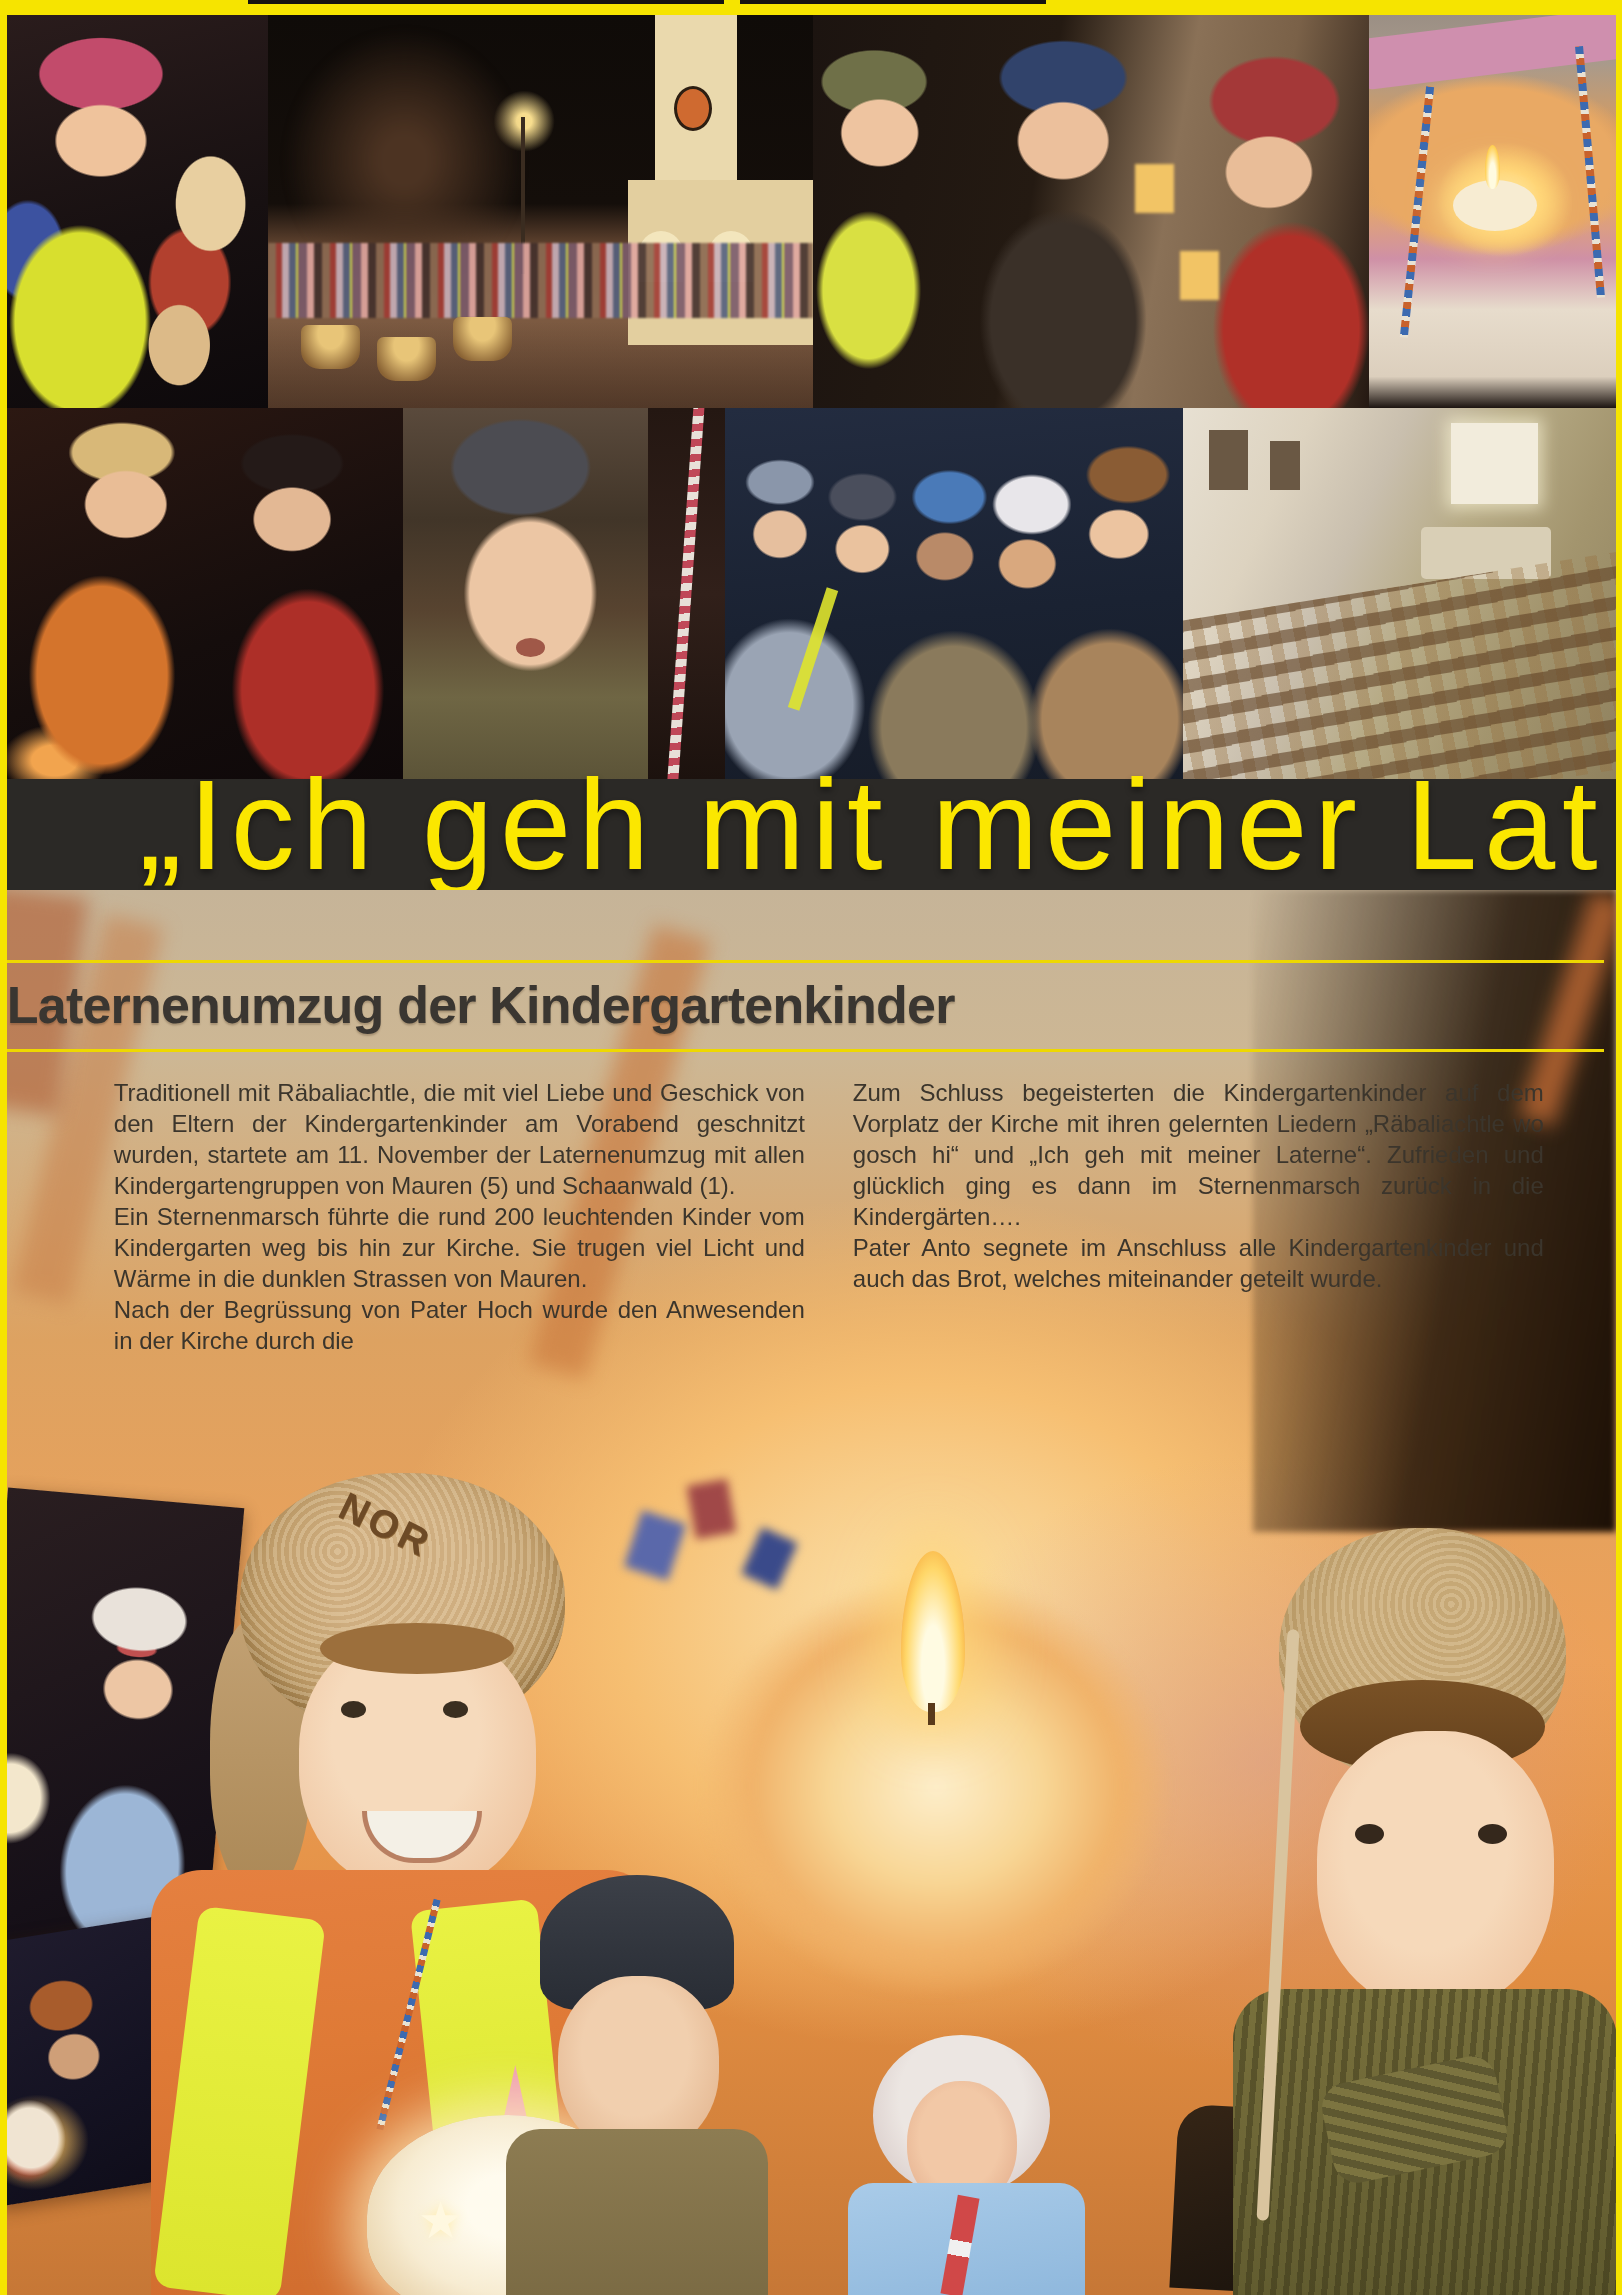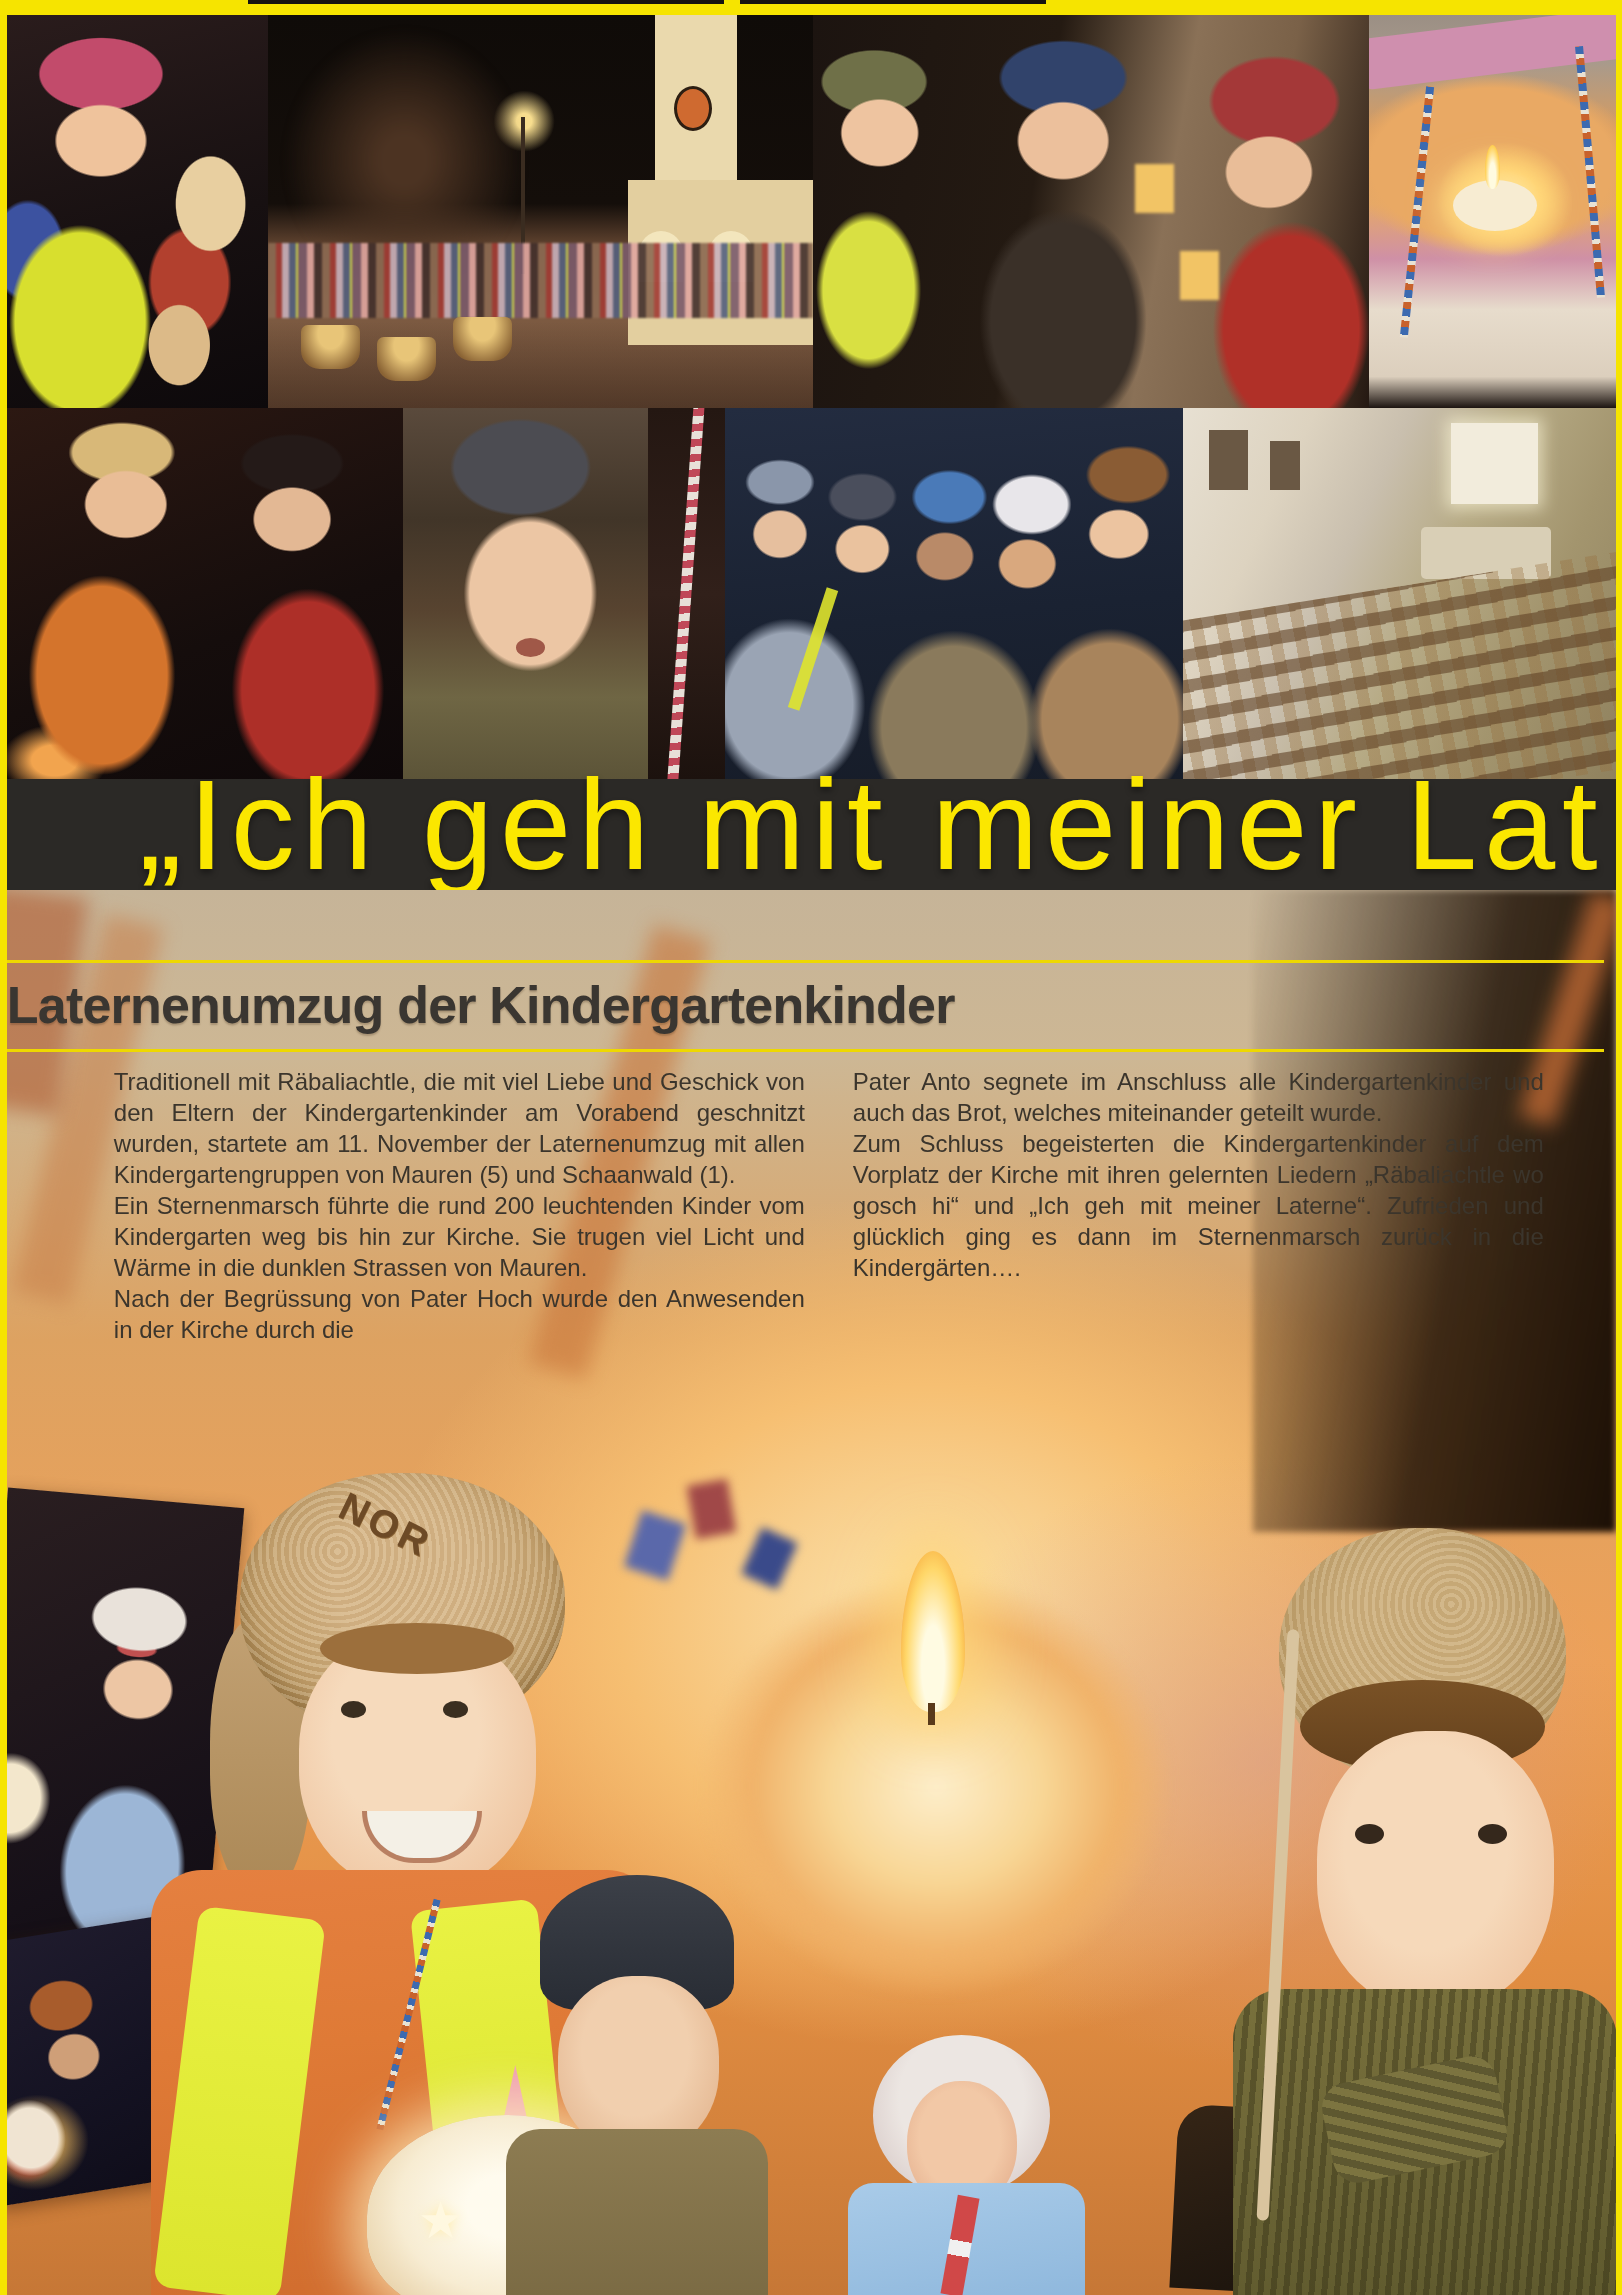--- a/index.html
+++ b/index.html
@@ -120,21 +120,21 @@
       radial-gradient(761px 592px at 57% 52%, #fbe3ae 0%, #f6bf72 40%, rgba(246,191,114,0) 72%),
       linear-gradient(180deg,#c6b498 0%,#cdb794 12%,#dda261 32%,#eda159 55%,#e28e42 76%,#d07f3a 92%,#c67736 100%);}
   .streak{position:absolute;filter:blur(10px);}
   #dark-right{position:absolute;right:0;top:0;width:363px;height:642px;
       background:linear-gradient(100deg,rgba(34,20,8,0) 0%,rgba(34,20,8,.85) 55%,#1c1006 100%);filter:blur(3.4px);}
   .rule{position:absolute;left:0;width:1597px;background:#eed800;}
   #rule-top{top:70px;height:3.4px;}
   #rule-bottom{top:159px;height:2.5px;}
   #headline{position:absolute;left:0;top:85px;width:1318px;
       font-size:52px;font-weight:bold;color:#3a3631;letter-spacing:-0.8px;text-shadow:0 1.7px 1.7px rgba(60,40,20,.25);}
-  #cols{position:absolute;left:107px;top:176px;width:1437px;display:flex;gap:48px;}
+  #cols{position:absolute;left:107px;top:187px;width:1437px;display:flex;gap:48px;}
   .col{width:691px;font-size:24px;line-height:31px;color:#3b352c;text-align:justify;}
   .col p{margin:0;}
 
   
   #pennants{position:absolute;left:625px;top:592px;width:177px;height:186px;filter:blur(5px);}
   #pennants i{position:absolute;display:block;}
   #snapA{position:absolute;left:-21px;top:607px;width:237px;height:499px;transform:rotate(5deg);
       background:
         radial-gradient(59px 51px at 62% 38%, #edc6a4 55%, rgba(0,0,0,0) 60%),
         radial-gradient(78px 52px at 60% 24%, #e9e2da 58%, rgba(0,0,0,0) 62%),
@@ -313,22 +313,22 @@
     <div id="headline">Laternenumzug der Kindergartenkinder</div>
     <div class="rule" id="rule-bottom"></div>
 
     <div id="cols">
       <div class="col">
         <p>Traditionell mit Räbaliachtle, die mit viel Liebe und Geschick von den Eltern der Kindergartenkinder am Vorabend geschnitzt wurden, startete am 11. November der Laternenumzug mit allen Kindergartengruppen von Mauren (5) und Schaanwald (1).</p>
         <p>Ein Sternenmarsch führte die rund 200 leuchtenden Kinder vom Kindergarten weg bis hin zur Kirche. Sie trugen viel Licht und Wärme in die dunklen Strassen von Mauren.</p>
         <p>Nach der Begrüssung von Pater Hoch wurde den Anwesenden in der Kirche durch die</p>
       </div>
       <div class="col">
+        <p>Zum Schluss begeisterten die Kindergartenkinder auf dem Vorplatz der Kirche mit ihren gelernten Liedern „Räbaliachtle wo gosch hi“ und „Ich geh mit meiner Laterne“. Zufrieden und glücklich ging es dann im Sternenmarsch zurück in die Kindergärten….</p>
         <p>Pater Anto segnete im Anschluss alle Kindergartenkinder und auch das Brot, welches miteinander geteilt wurde.</p>
-        <p>Zum Schluss begeisterten die Kindergartenkinder auf dem Vorplatz der Kirche mit ihren gelernten Liedern „Räbaliachtle wo gosch hi“ und „Ich geh mit meiner Laterne“. Zufrieden und glücklich ging es dann im Sternenmarsch zurück in die Kindergärten….</p>
       </div>
     </div>
 
     <div id="pennants">
       <i style="left:0;top:34px;width:46px;height:59px;background:#5a68aa;transform:rotate(18deg);"></i>
       <i style="left:59px;top:0;width:41px;height:54px;background:#a04848;transform:rotate(-10deg);"></i>
       <i style="left:118px;top:51px;width:39px;height:51px;background:#3a4a8a;transform:rotate(24deg);"></i>
     </div>
 
     <div id="candle-big"></div>

